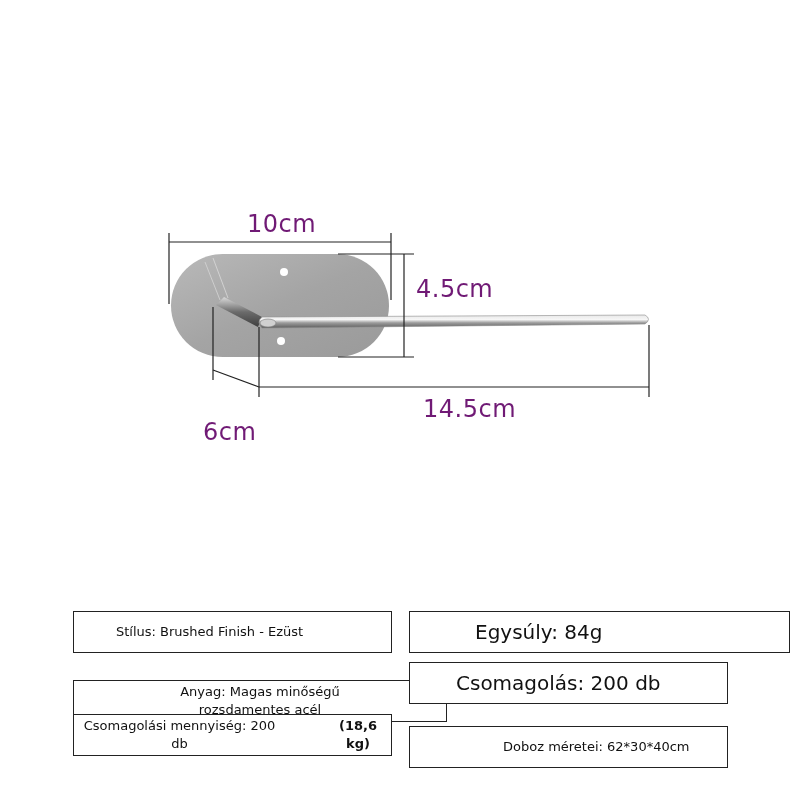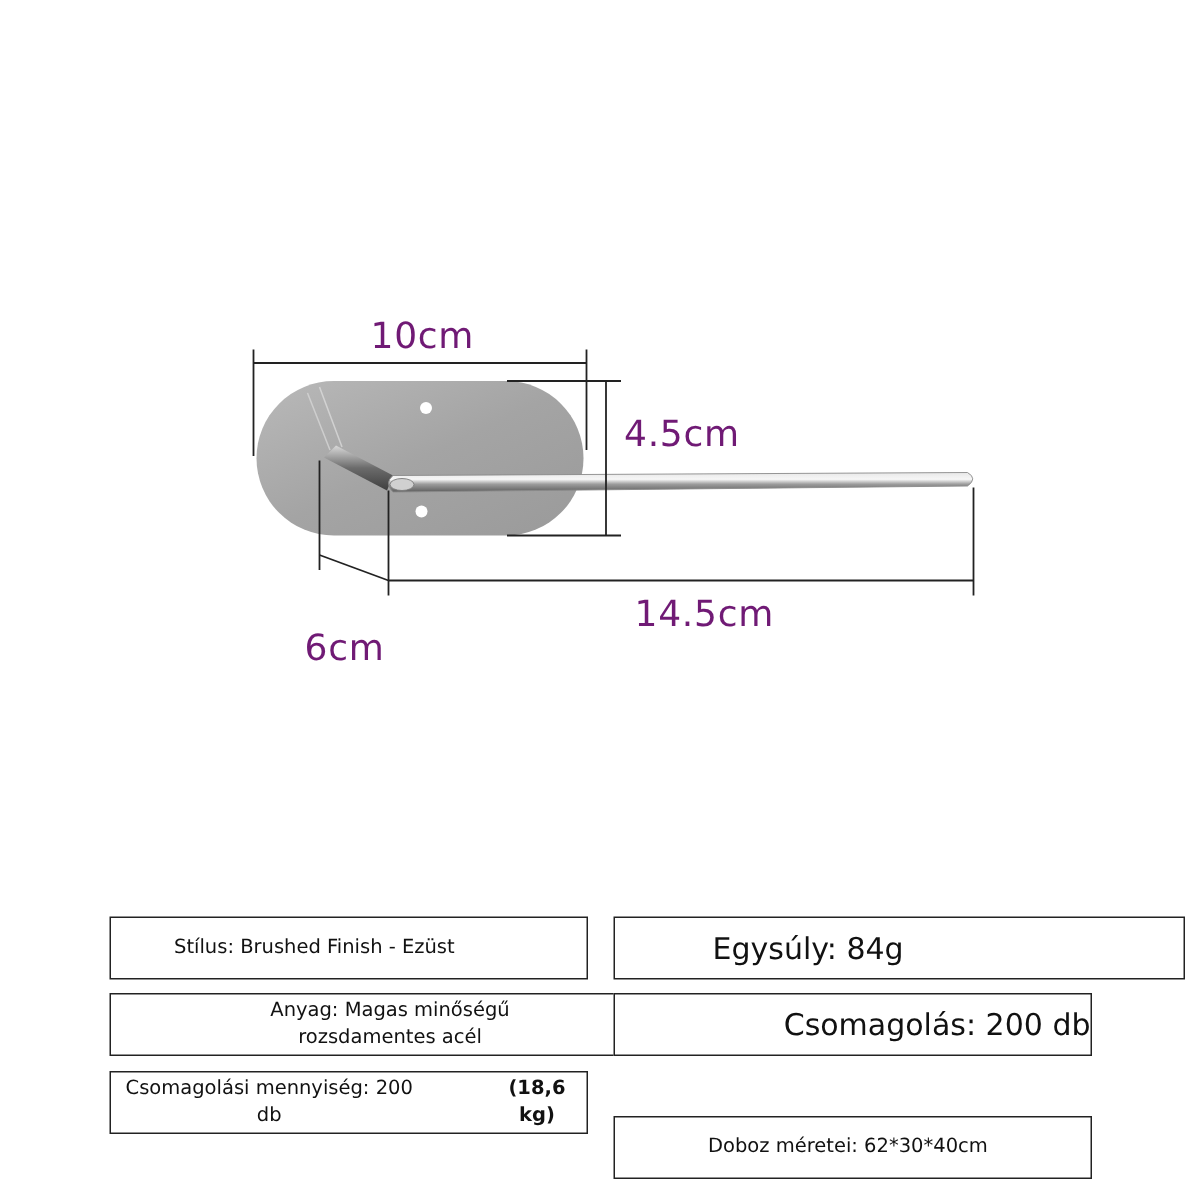--- a/index.html
+++ b/index.html
@@ -73,30 +73,30 @@
 
   <div class="dim-label" style="left:247px; top:210px;">10cm</div>
   <div class="dim-label" style="left:416px; top:275px;">4.5cm</div>
   <div class="dim-label" style="left:203px; top:398px;margin-top:20px;">6cm</div>
   <div class="dim-label" style="left:423px; top:395px;">14.5cm</div>
 </div>
 
 <div class="spec-box small" style="left:73px; top:611px; width:319px; height:42px; justify-content:flex-start; padding-left:42px;">
   <span>Stílus: Brushed Finish - Ezüst</span>
 </div>
-<div class="spec-box small" style="left:73px; top:662px; width:374px; height:42px; flex-direction:column;">
+<div class="spec-box small" style="left:73px; top:680px; width:374px; height:42px; flex-direction:column;">
   <span>Anyag: Magas minőségű</span>
   <span>rozsdamentes acél</span>
 </div>
 <div class="spec-box small" style="left:73px; top:714px; width:319px; height:42px; flex-direction:row;">
   <span style="margin-right:40px;">Csomagolási mennyiség: 200 db</span>
   <span style="font-weight:bold;">(18,6 kg)</span>
 </div>
 
 <div class="spec-box big" style="left:409px; top:611px; width:381px; height:42px; justify-content:flex-start; padding-left:65px;">
   <span>Egysúly: 84g</span>
 </div>
-<div class="spec-box big" style="left:409px; top:662px; width:319px; height:42px; justify-content:flex-end; ">
+<div class="spec-box big" style="left:409px; top:662px; width:319px; height:42px; justify-content:flex-start; padding-left:46px;">
   <span>Csomagolás: 200 db</span>
 </div>
-<div class="spec-box small" style="left:409px; top:744px; width:319px; height:42px; justify-content:flex-start; padding-left:62px;">
+<div class="spec-box small" style="left:409px; top:726px; width:319px; height:42px; justify-content:flex-start; padding-left:93px;">
   <span>Doboz méretei: 62*30*40cm</span>
 </div>
 
 </body></html>

